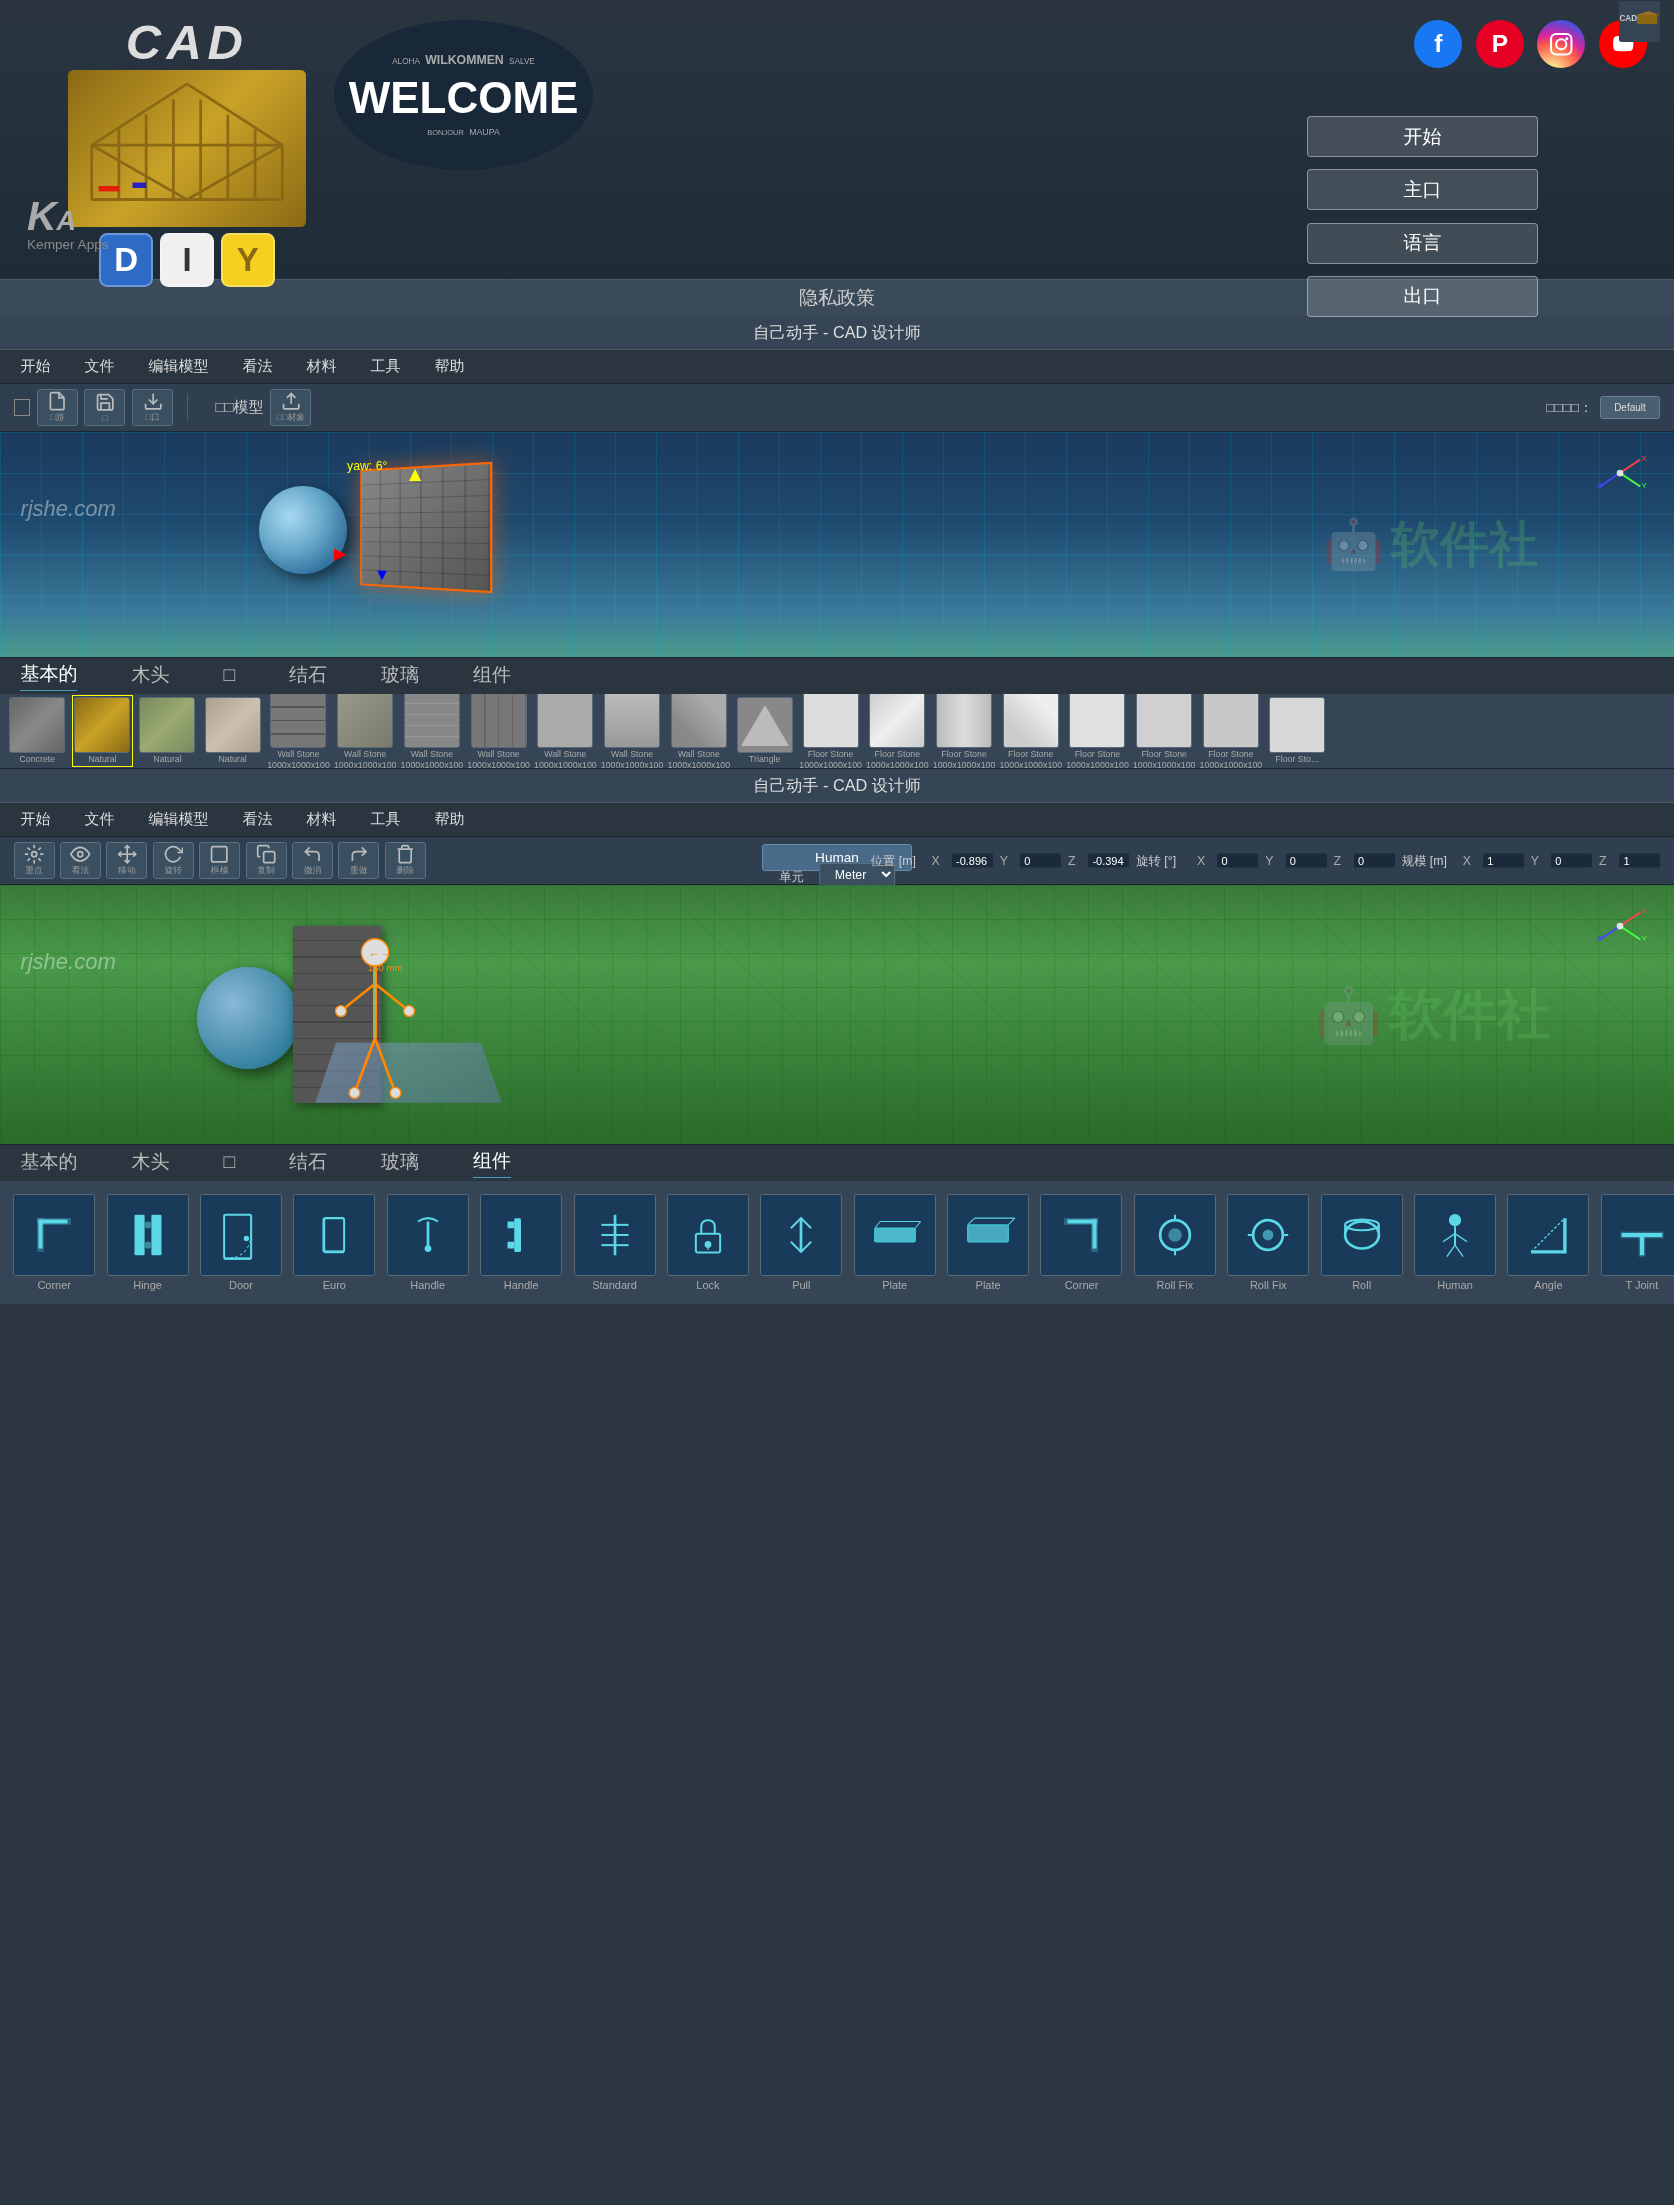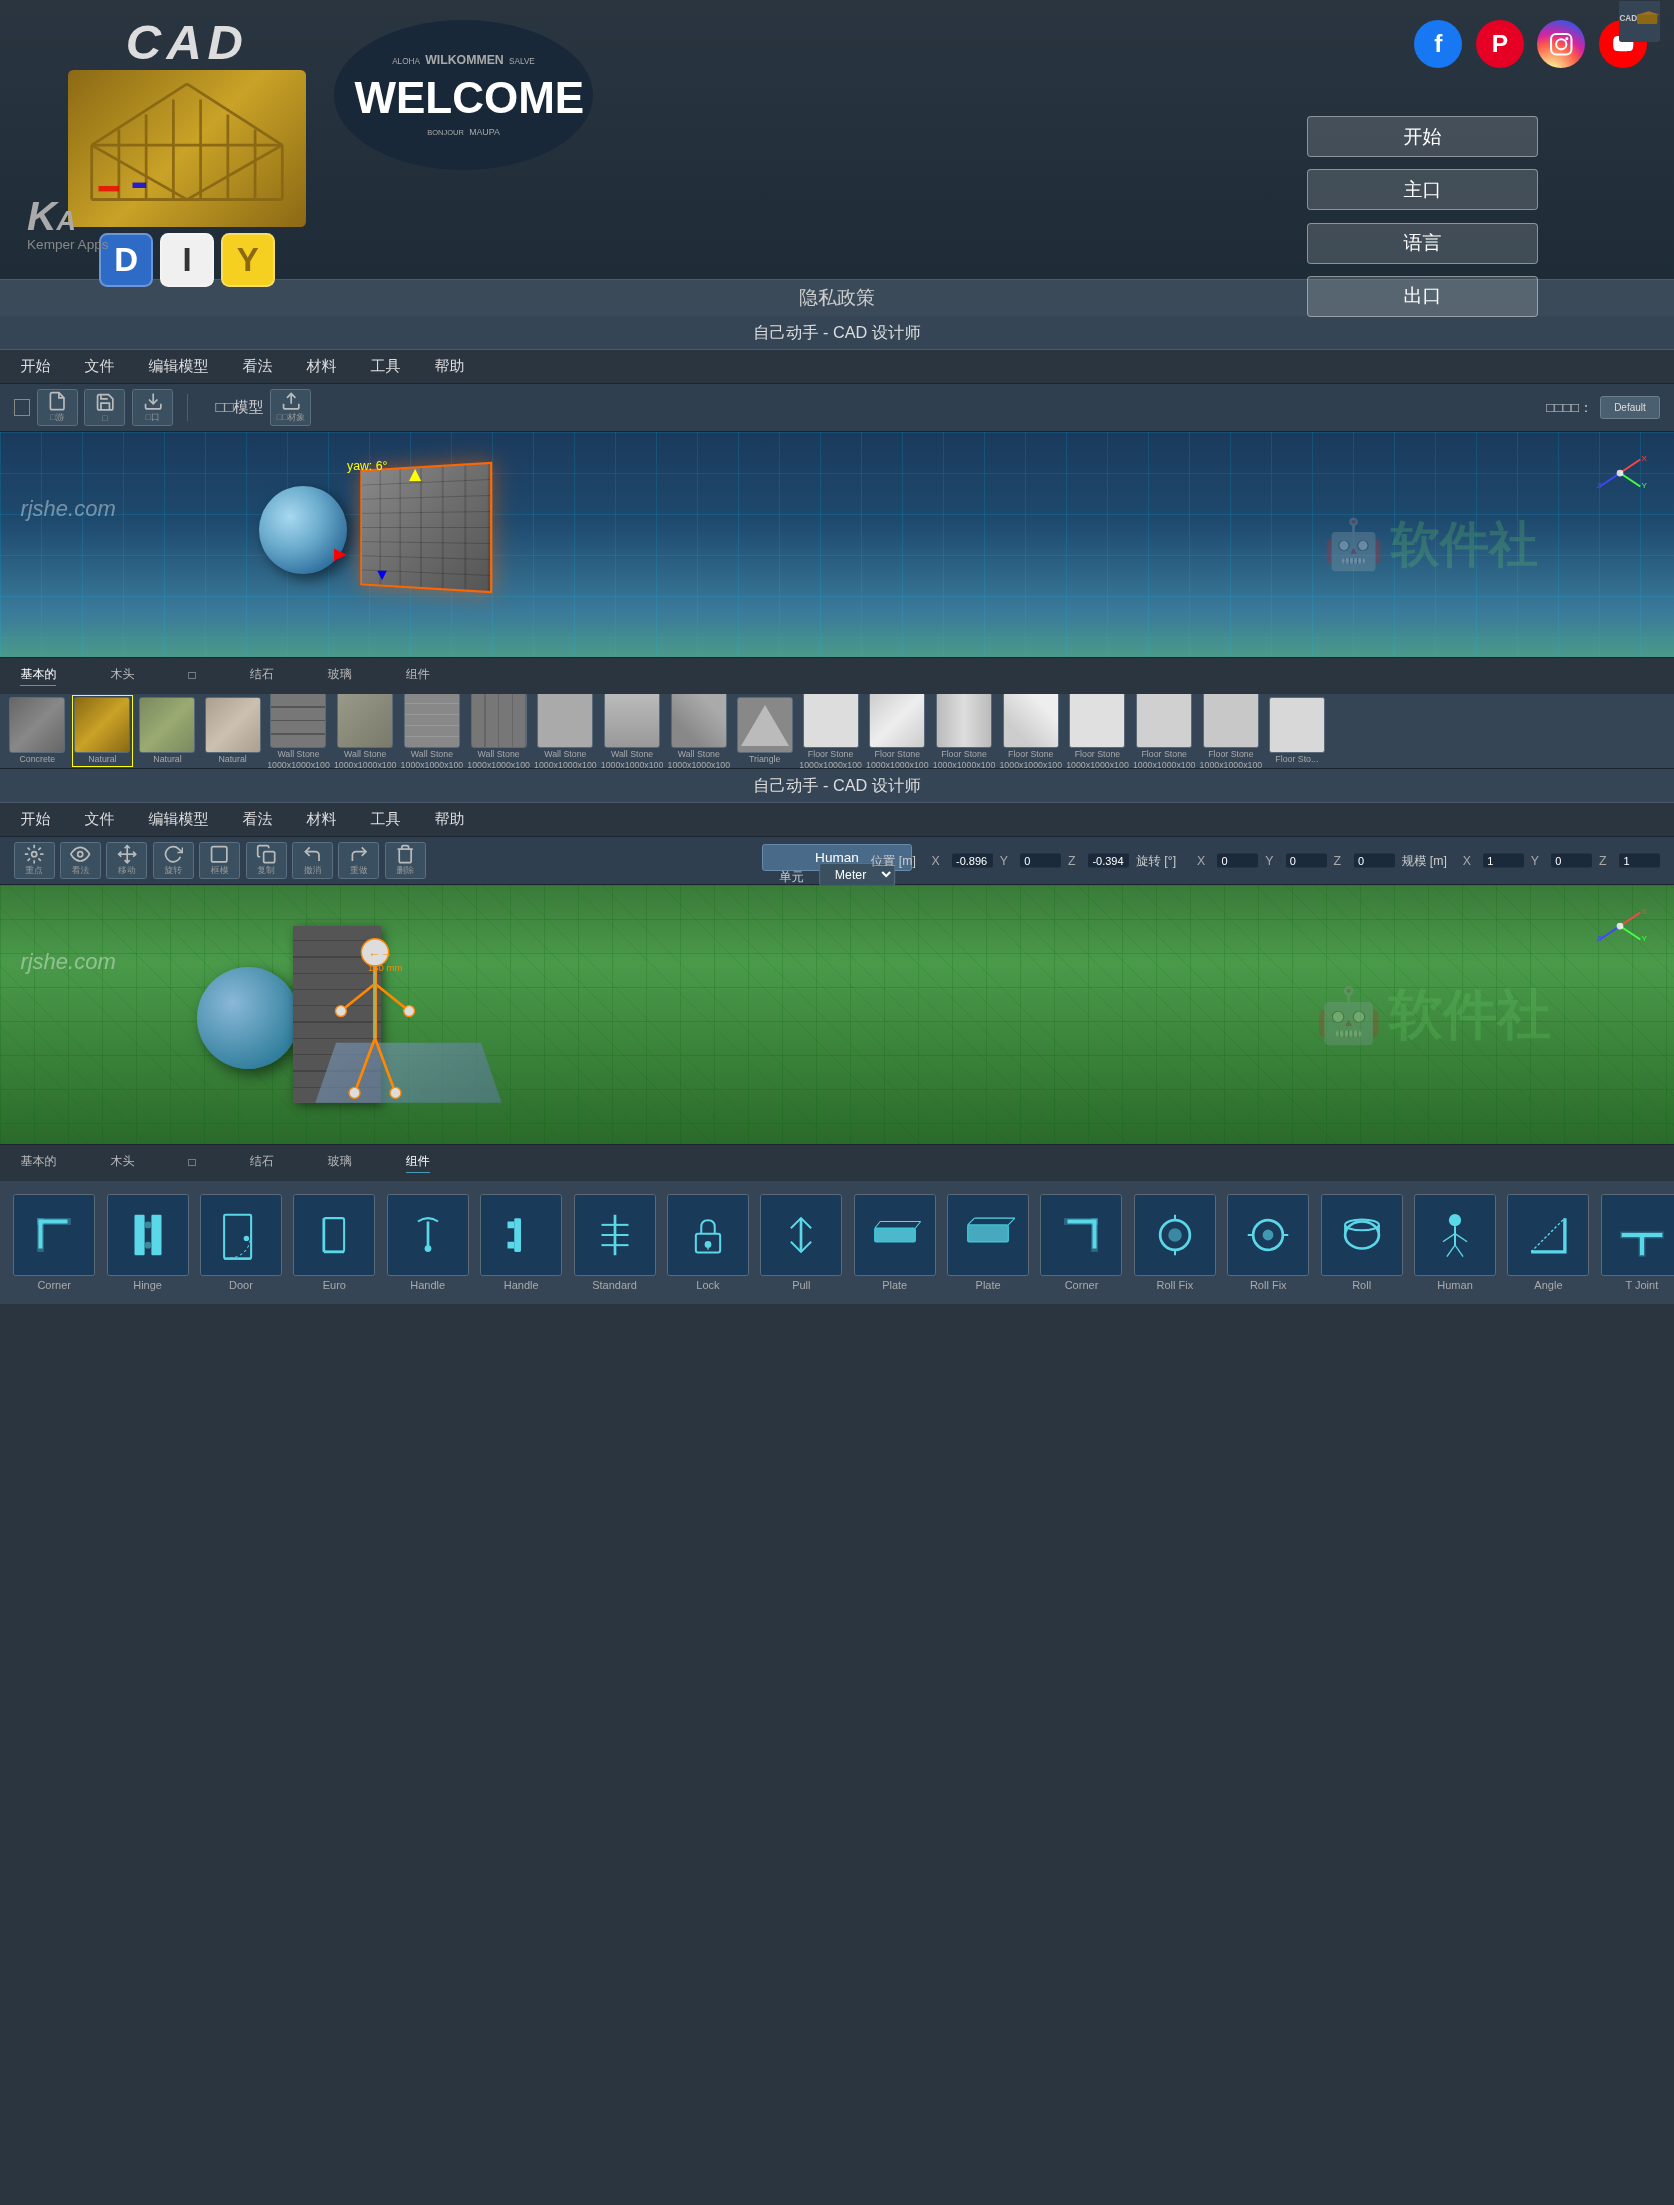--- a/index.html
+++ b/index.html
@@ -321,21 +321,21 @@
     .material-tabs {
       height: 37px;
       background: #2a3540;
       display: flex;
       align-items: center;
       padding: 0 20.4px;
       gap: 54px;
       border-top: 1.4px solid #1a2530;
     }
     .material-tab {
-      font-size: 12px;
+      font-size: 19px;
       color: #bbb;
       cursor: pointer;
       padding-bottom: 2.7px;
     }
     .material-tab.active {
       color: #fff;
       border-bottom: 1.4px solid #4a9aba;
     }
 
     
@@ -614,21 +614,21 @@
       <div class="diy-block block-i">I</div>
       <div class="diy-block block-y">Y</div>
     </div>
   </div>
 
   <div class="kemper-logo">
     <div class="k-icon" style="font-style:italic; font-size:41px; line-height:1;">K<span style="font-size:27px;">A</span></div>
     <div style="font-size:13.6px; color:#888;">Kemper Apps</div>
   </div>
 
-  <div style="position:absolute; left:334px; top:20.4px; width:259px; height:150px; background:#182838; border-radius:50%; display:flex; flex-direction:column; justify-content:center; overflow:hidden;">
+  <div style="position:absolute; left:334px; top:20.4px; width:259px; height:150px; background:#182838; border-radius:50%; display:flex; flex-direction:column; align-items:center; justify-content:center; overflow:hidden;">
     <div style="font-size:9.5px; color:#aaa; text-align:center; line-height:1.3; padding:0 20.4px;">
       <span style="font-size:8.2px;">ALOHA</span>&nbsp;
       <span style="font-size:12.3px; font-weight:bold;">WILKOMMEN</span>&nbsp;
       <span style="font-size:8.2px;">SALVE</span><br>
       <span style="font-size:44px; font-weight:bold; color:#fff;">WELCOME</span><br>
       <span style="font-size:7.5px;">BONJOUR</span>&nbsp;
       <span style="font-size:8.8px;">MAUPA</span>
     </div>
   </div>
 

